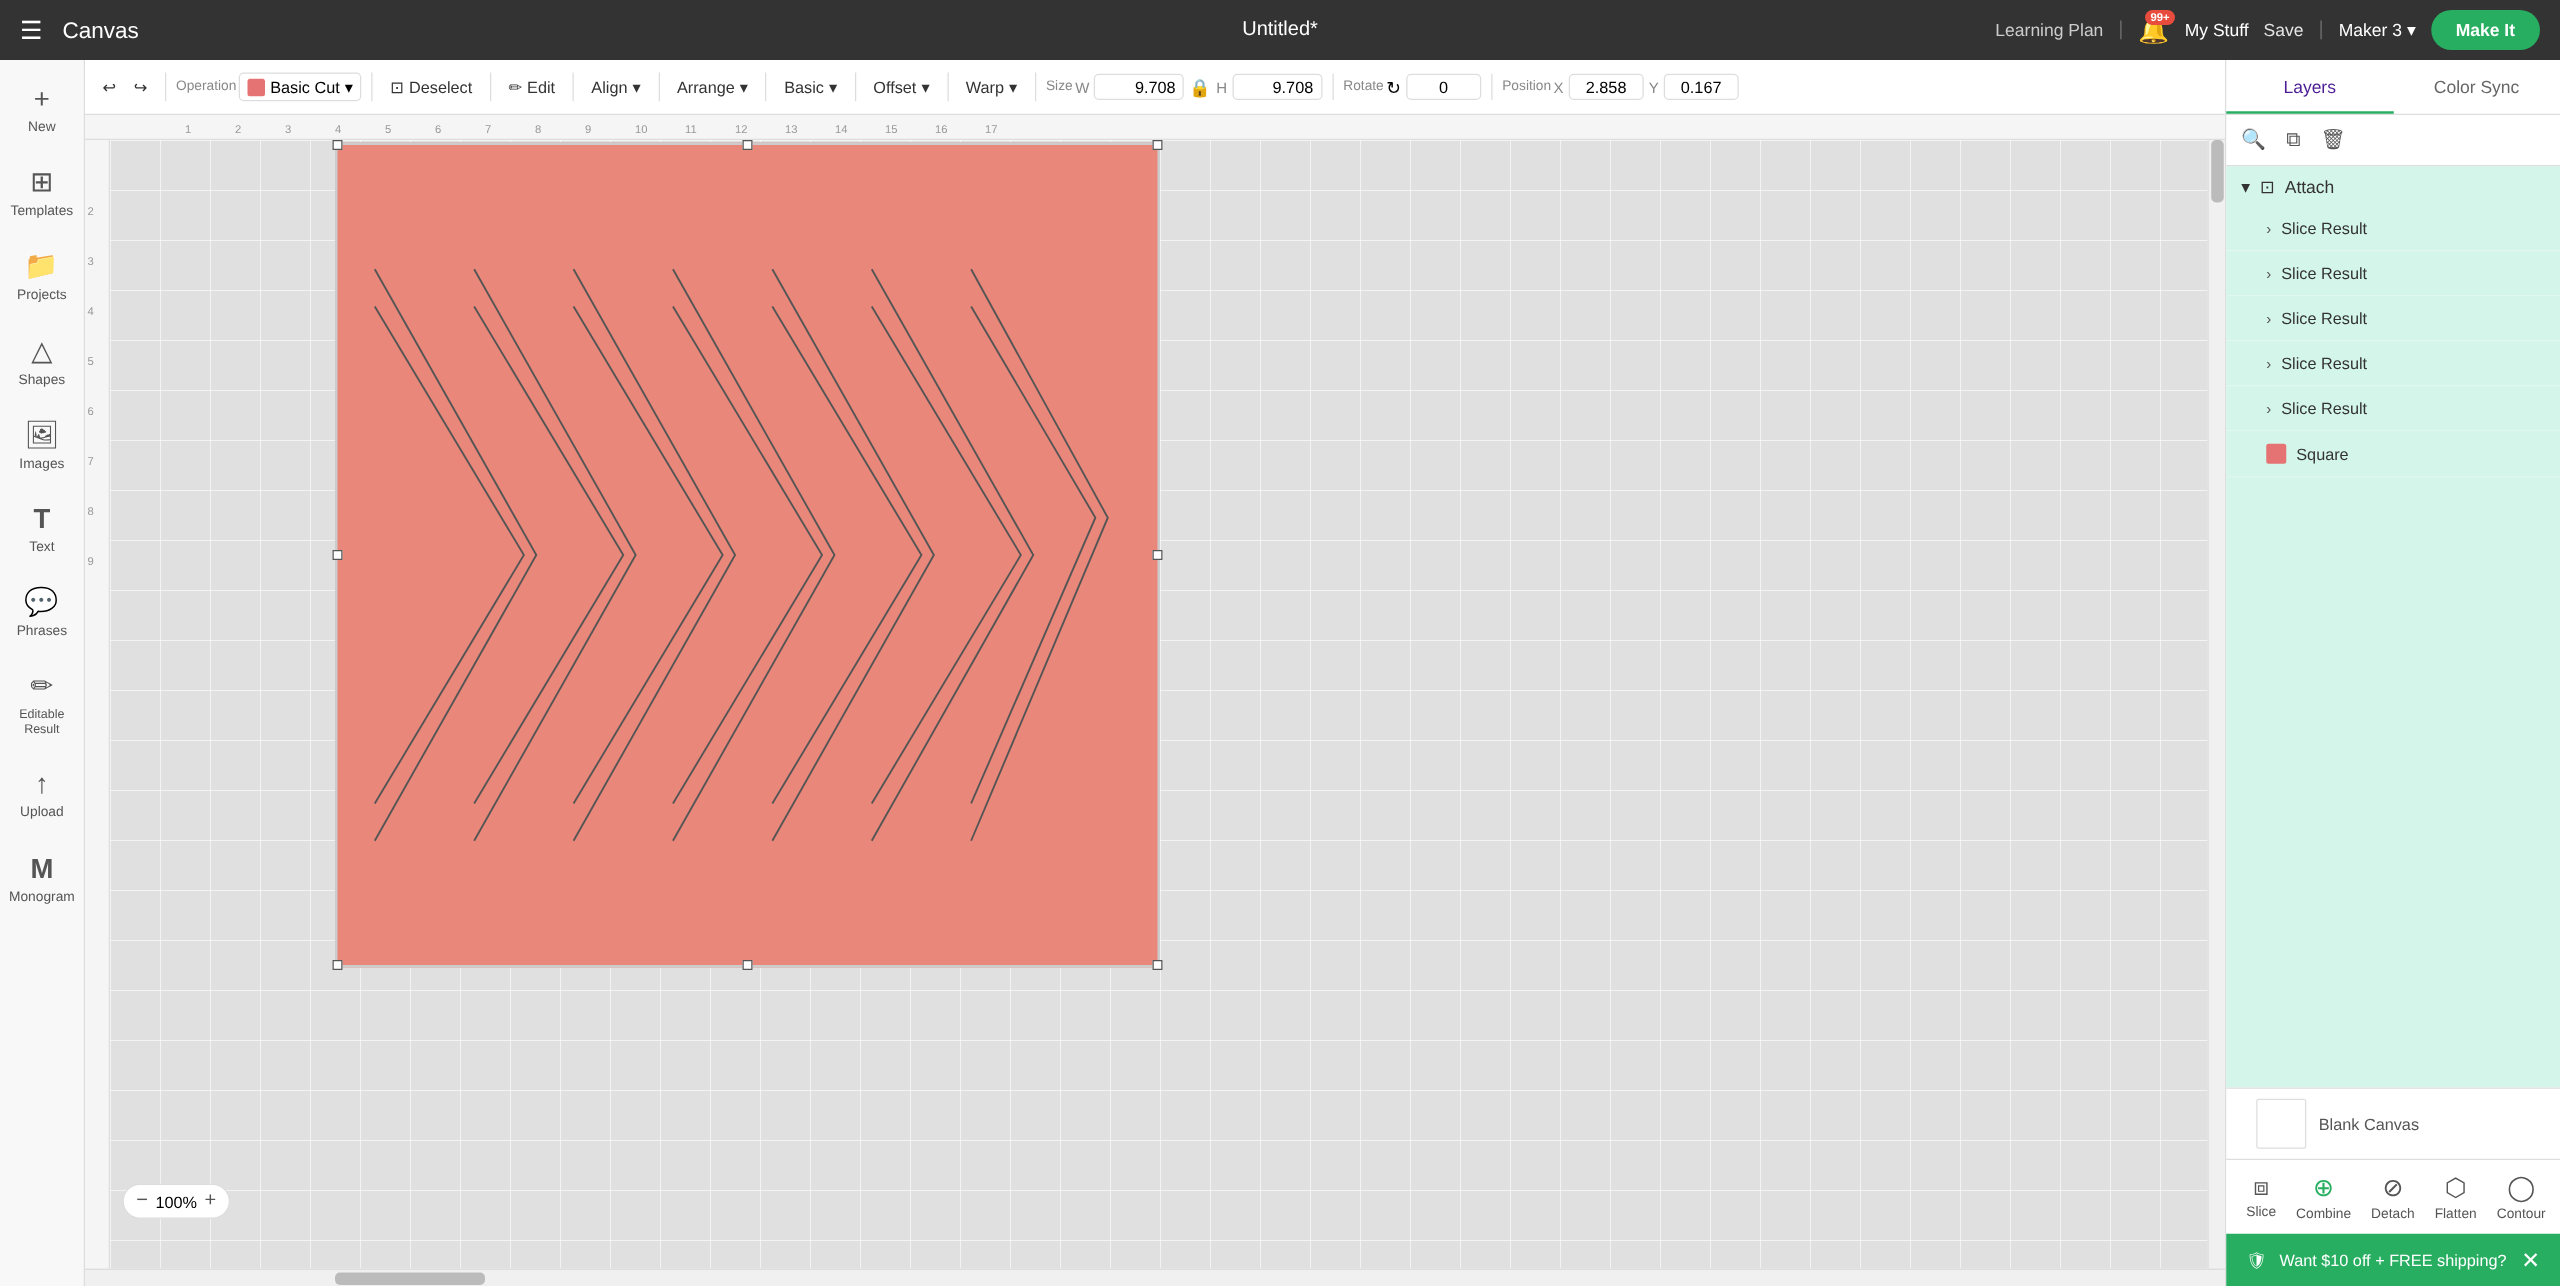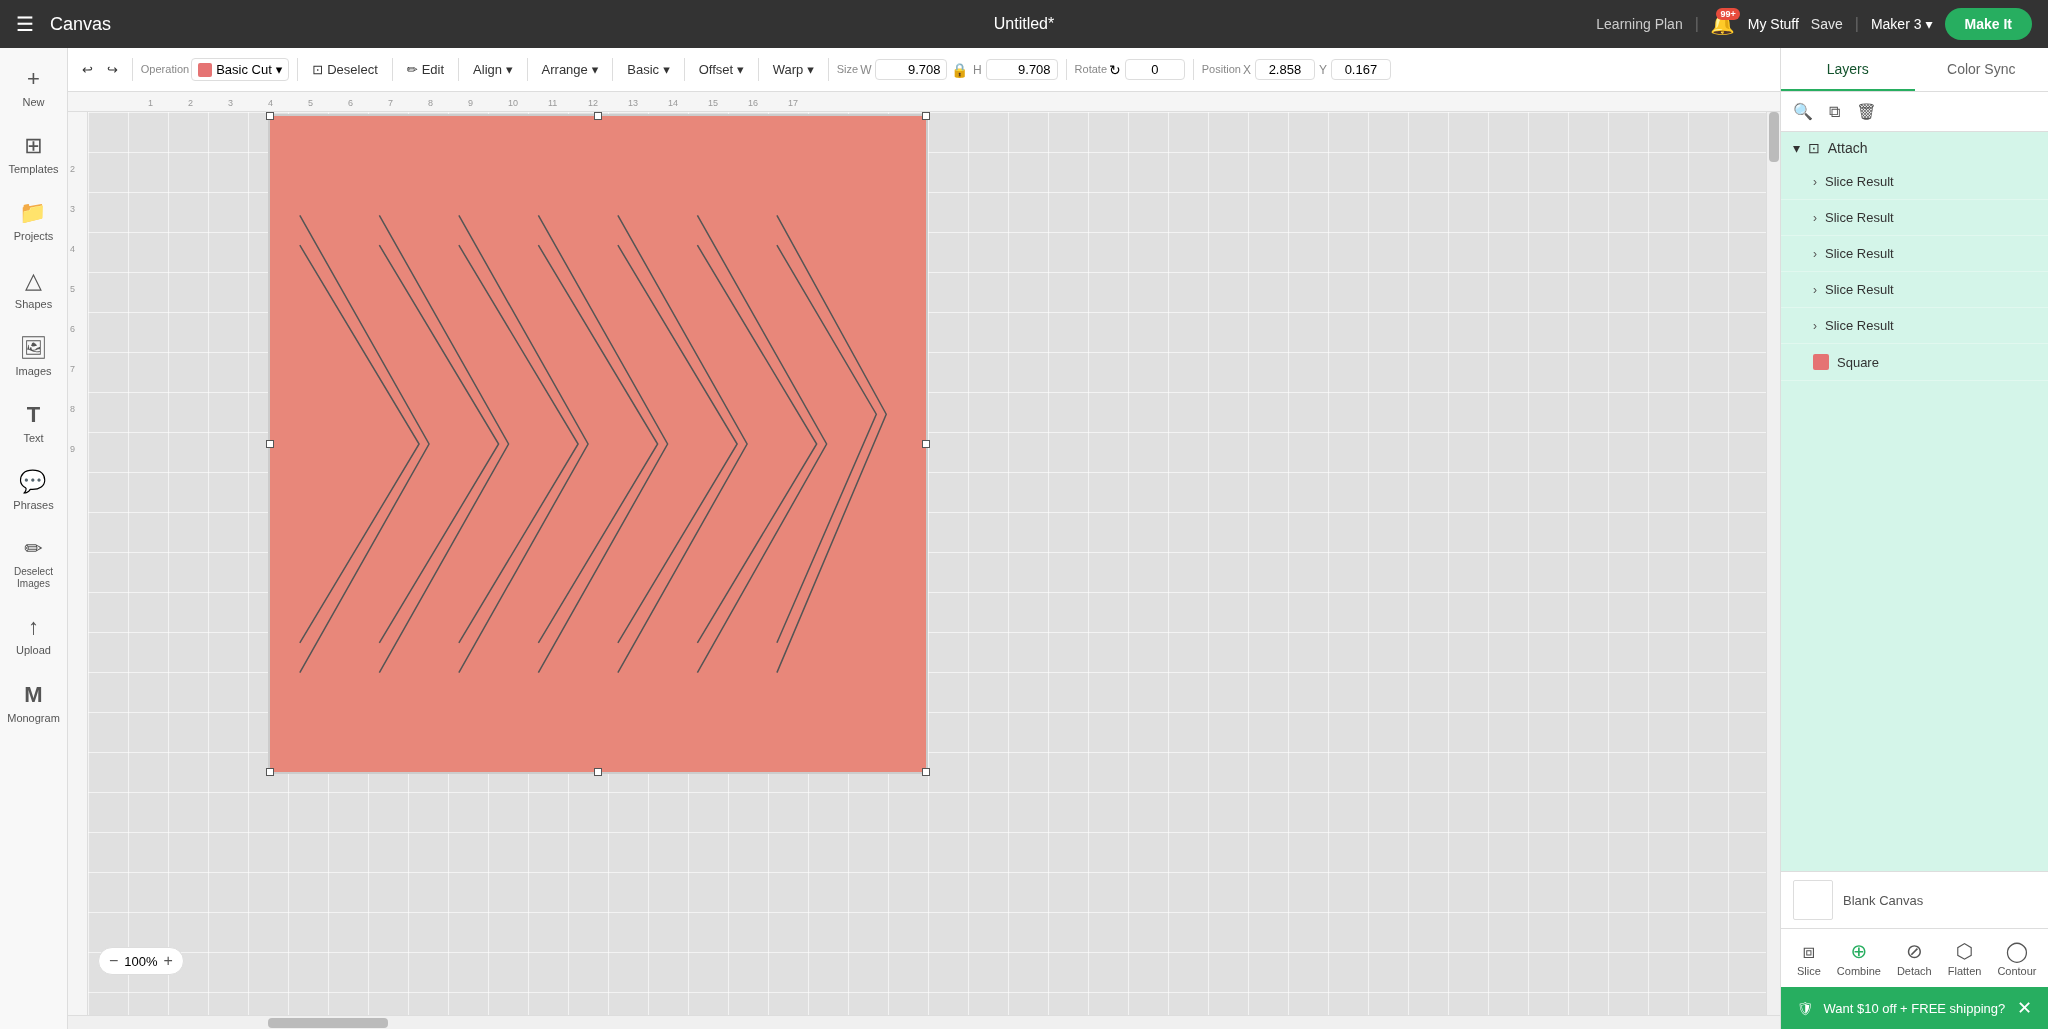--- a/index.html
+++ b/index.html
@@ -216,21 +216,21 @@
     .right-tab {
       flex: 1;
       display: flex;
       align-items: center;
       justify-content: center;
       font-size: 14px;
       cursor: pointer;
       border-bottom: 2px solid transparent;
       color: #666;
     }
-    .right-tab.active { color: #14532d; border-bottom-color: #27ae60; font-weight: 500; }
+    .right-tab.active { color: #4c1d95; border-bottom-color: #27ae60; font-weight: 500; }
 
     .layers-toolbar {
       display: flex;
       align-items: center;
       padding: 6px 8px;
       gap: 8px;
       border-bottom: 1px solid #ddd;
     }
     .layers-toolbar-btn { background: none; border: none; cursor: pointer; padding: 4px; border-radius: 4px; font-size: 16px; color: #555; }
 
@@ -259,21 +259,21 @@
       border-bottom: 1px solid rgba(255,255,255,0.3);
     }
     .layer-chevron { font-size: 12px; color: #555; }
     .layer-color-swatch { width: 16px; height: 16px; border-radius: 2px; flex-shrink: 0; }
 
     
     .canvas-placeholder {
       display: flex;
       align-items: center;
       gap: 10px;
-      padding: 8px 12px;
+      padding: 8px 24px;
       border-top: 1px solid #ddd;
     }
     .canvas-placeholder-thumb {
       width: 40px;
       height: 40px;
       border: 1px solid #ddd;
       background: white;
       border-radius: 2px;
     }
     .canvas-placeholder-label { font-size: 13px; color: #555; }
@@ -383,21 +383,21 @@
     <div class="sidebar-item">
       <span class="icon" style="font-size:22px;font-weight:bold;">T</span>
       <span class="label">Text</span>
     </div>
     <div class="sidebar-item">
       <span class="icon">💬</span>
       <span class="label">Phrases</span>
     </div>
     <div class="sidebar-item">
       <span class="icon">✏</span>
-      <span class="label" style="font-size:10px;">Deselect Images</span>
+      <span class="label" style="font-size:10px;">Editable Result</span>
     </div>
     <div class="sidebar-item">
       <span class="icon">↑</span>
       <span class="label">Upload</span>
     </div>
     <div class="sidebar-item">
       <span class="icon" style="font-weight:bold;">M</span>
       <span class="label">Monogram</span>
     </div>
   </div>

